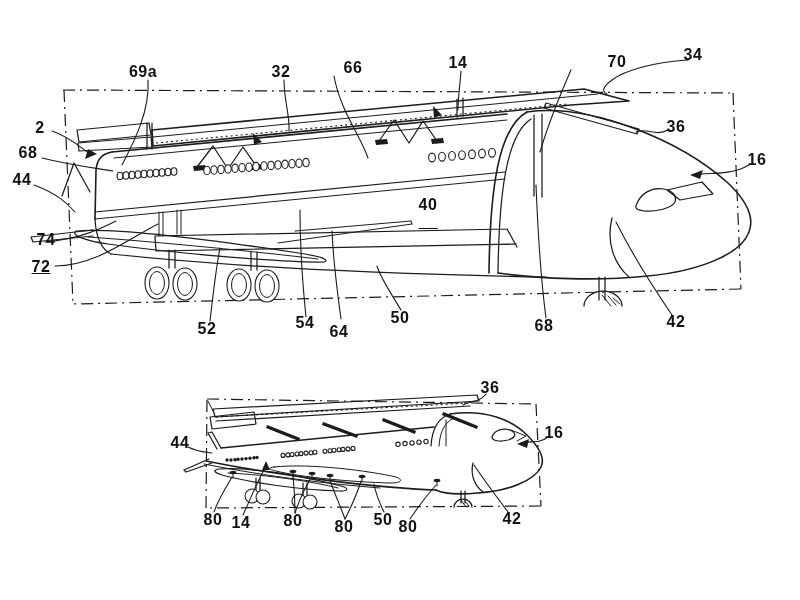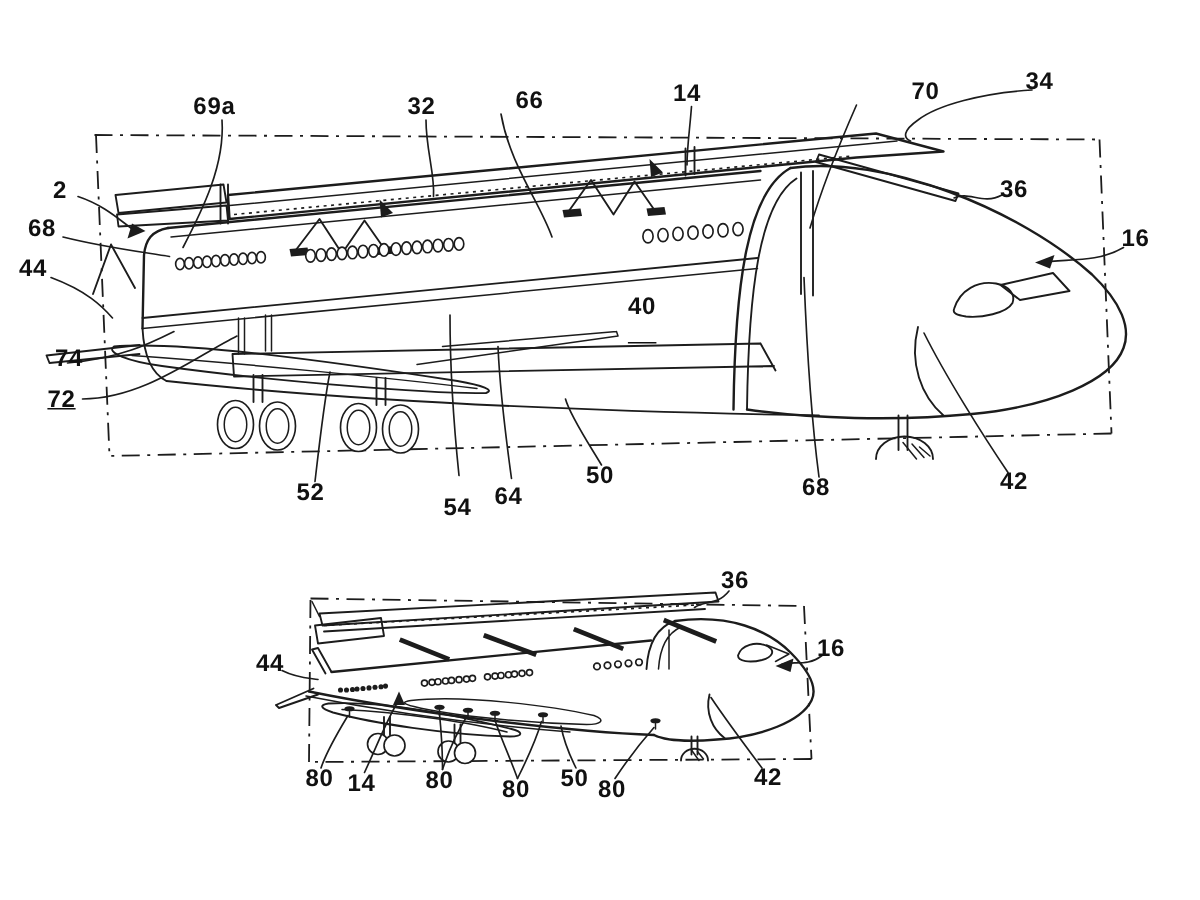--- a/index.html
+++ b/index.html
@@ -288,21 +288,21 @@
       <div class="ref-label" style="left: 569px; top: 62px; margin-left: 48px;">70</div>
       <div class="ref-label" style="left: 693px; top: 55px;">34</div>
       <div class="ref-label" style="left: 676px; top: 127px;">36</div>
       <div class="ref-label" style="left: 757px; top: 160px;">16</div>
       <div class="ref-label" style="left: 40px; top: 128px;">2</div>
       <div class="ref-label" style="left: 28px; top: 153px;">68</div>
       <div class="ref-label" style="left: 22px; top: 180px;">44</div>
       <div class="ref-label" style="left: 30px; top: 240px; margin-left: 16px;">74</div>
       <div class="ref-label" style="left: 41px; top: 267px; text-decoration: underline;">72</div>
       <div class="ref-label" style="left: 207px; top: 329px;">52</div>
-      <div class="ref-label" style="left: 305px; top: 339px;">54</div>
+      <div class="ref-label" style="left: 305px; top: 323px;">54</div>
       <div class="ref-label" style="left: 339px; top: 332px;">64</div>
       <div class="ref-label" style="left: 400px; top: 318px;">50</div>
       <div class="ref-label" style="left: 544px; top: 326px;">68</div>
       <div class="ref-label" style="left: 676px; top: 322px;">42</div>
       <div class="ref-label underline" style="left: 428px; top: 213px;">40</div>
     </div>
 <div id="labels-bottom">
       <div class="ref-label" style="left: 490px; top: 388px;">36</div>
       <div class="ref-label" style="left: 554px; top: 433px;">16</div>
       <div class="ref-label" style="left: 180px; top: 443px;">44</div>

